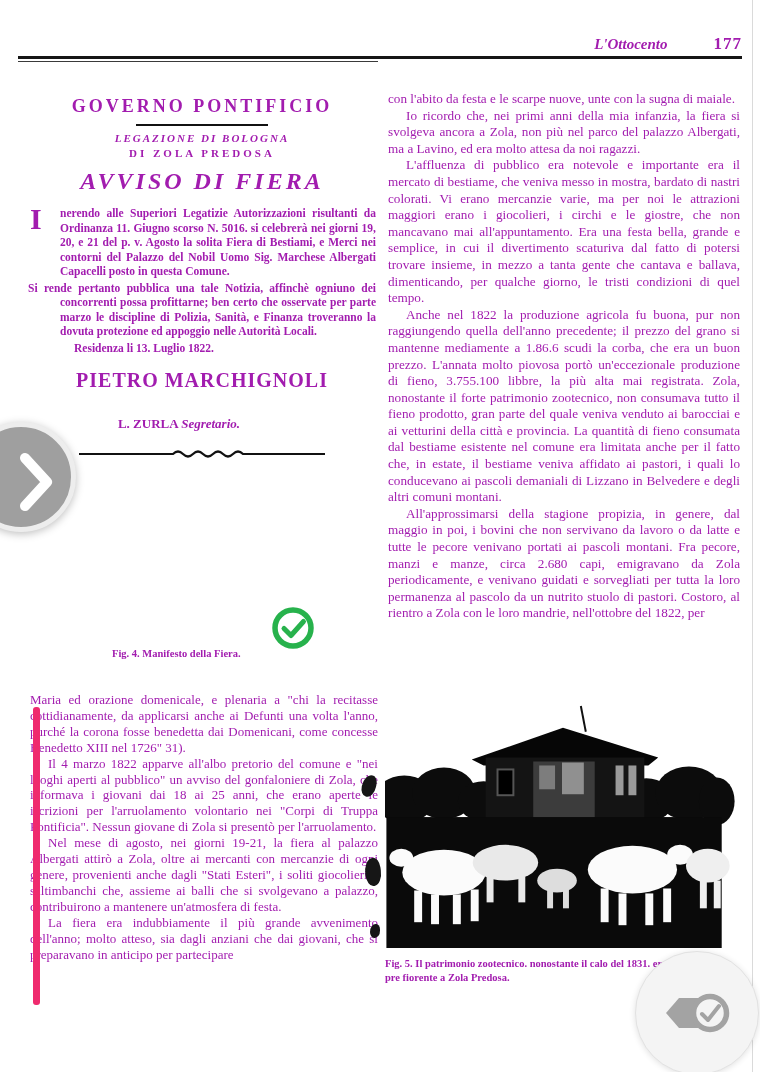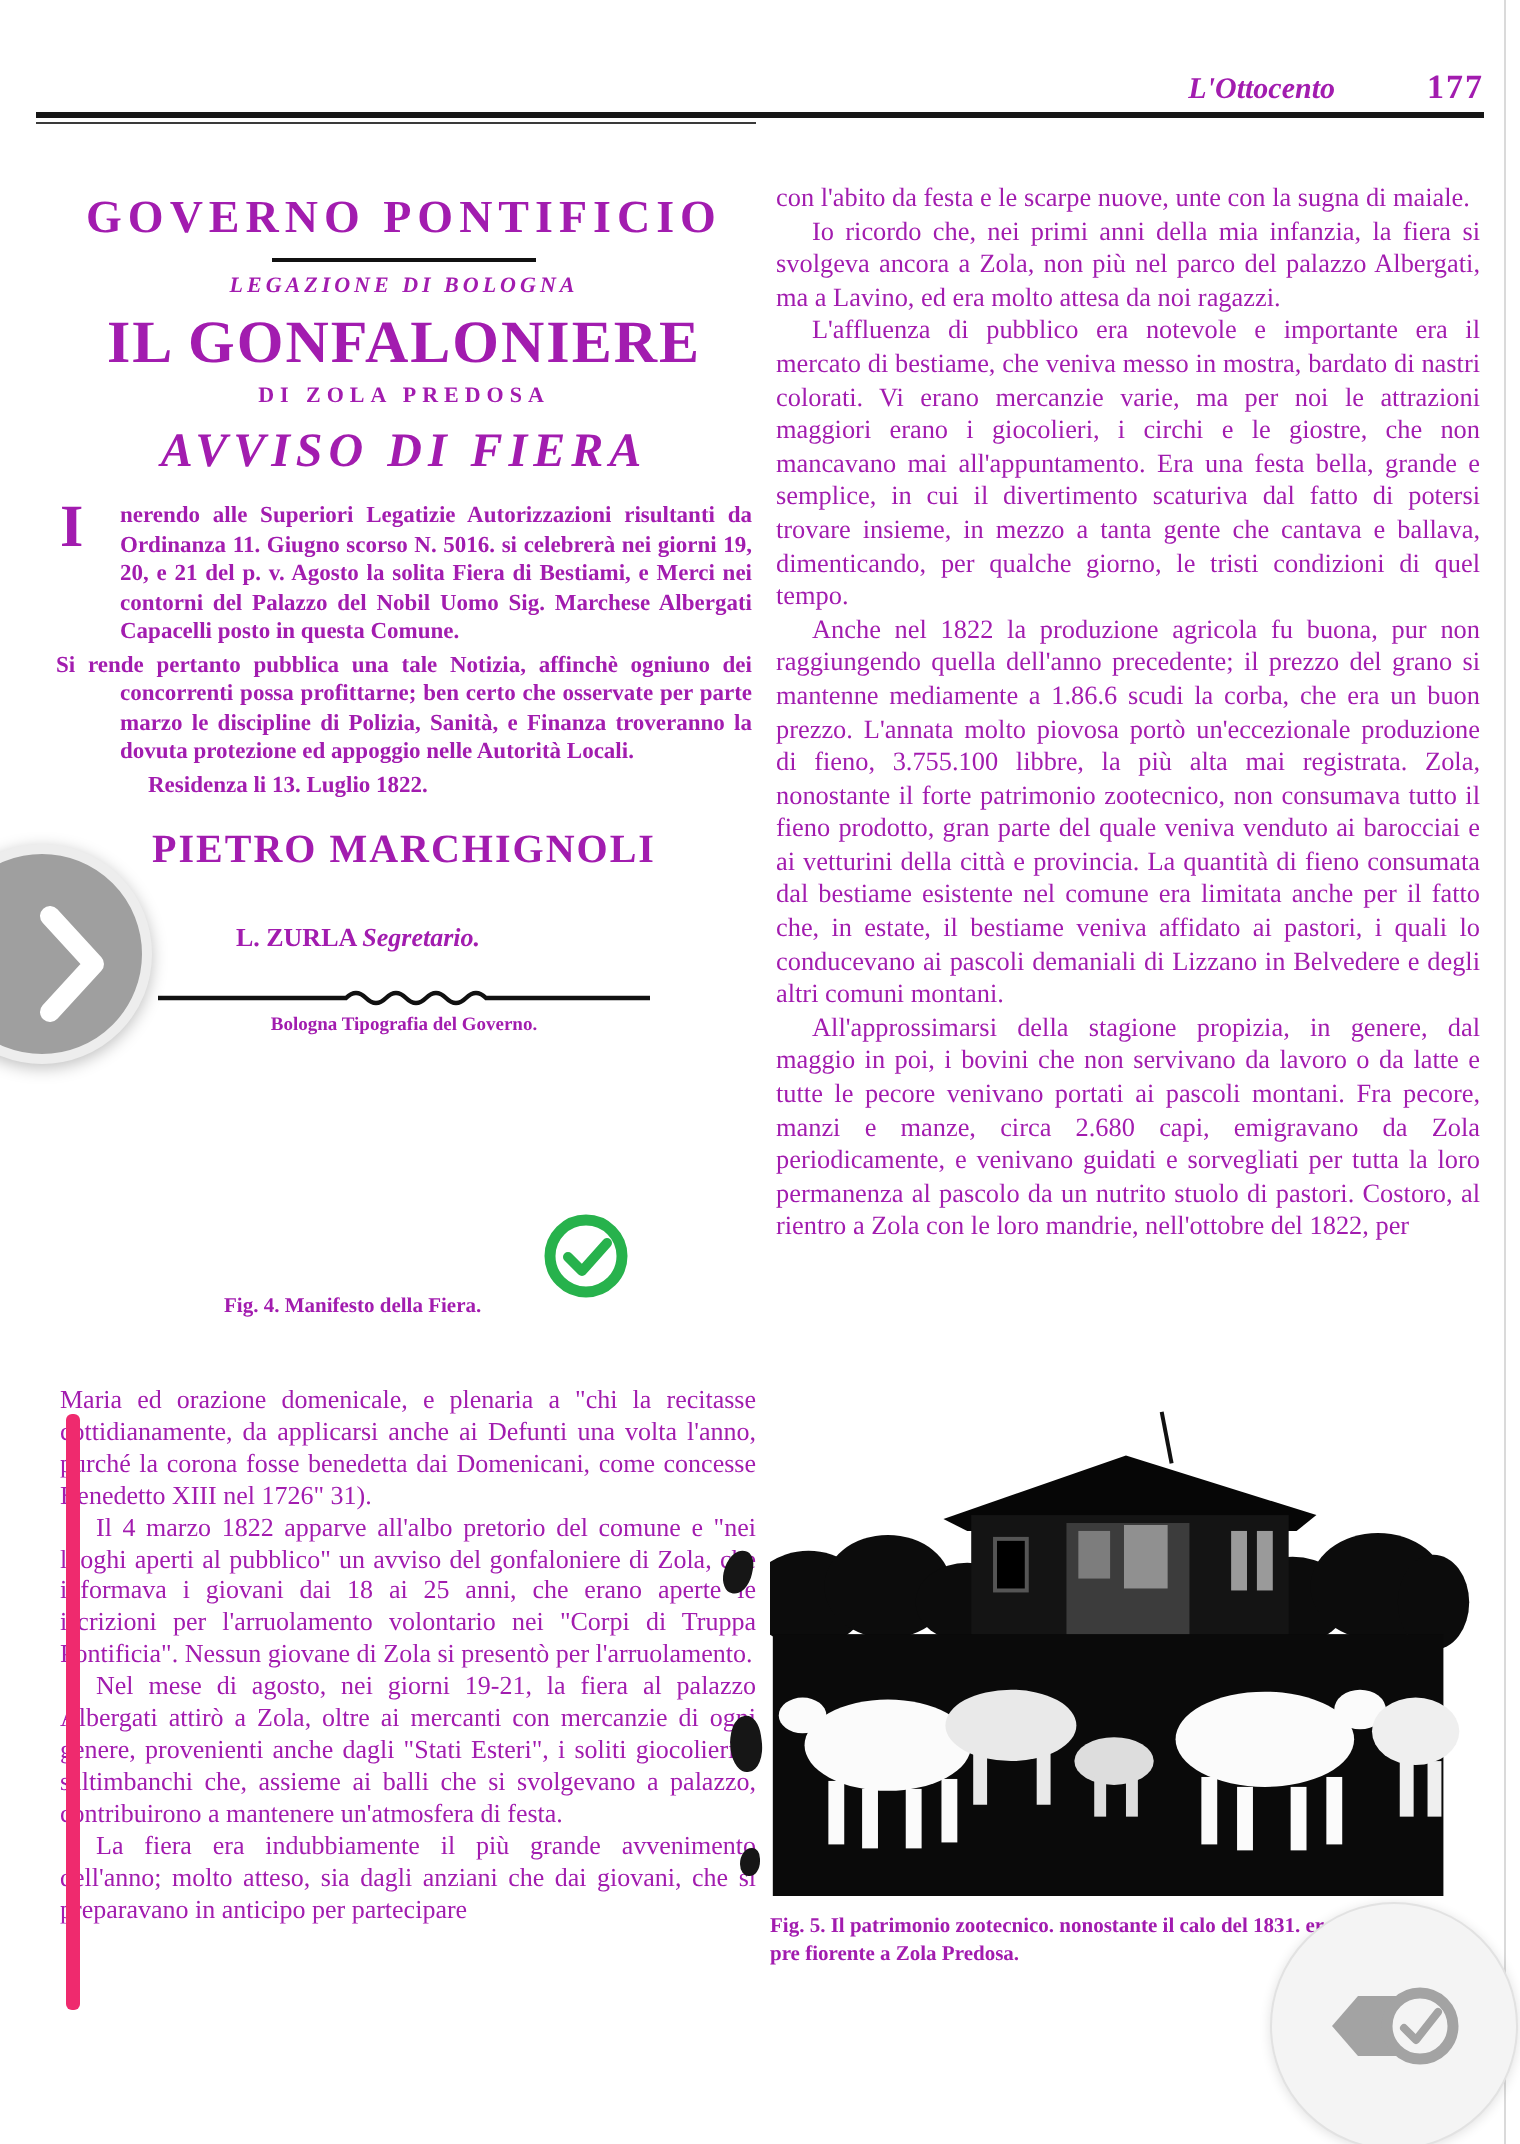--- a/index.html
+++ b/index.html
@@ -9,21 +9,21 @@
   
   .running-head{position:absolute;top:34px;left:20px;width:722px;text-align:right;
                 font-size:15px;font-weight:bold;}
   .running-title{font-style:italic;margin-right:46px;}
   .page-num{font-size:17px;letter-spacing:1px;}
   .head-rule{position:absolute;top:56px;left:18px;width:724px;height:3px;background:#161616;}
   .head-rule2{position:absolute;top:61px;left:18px;width:360px;height:1px;background:#3a3a3a;}
 
   
   .poster{position:absolute;left:28px;top:96px;width:348px;text-align:center;}
-  .p-gov{font-size:23px;font-weight:bold;letter-spacing:3px;}
+  .p-gov{font-size:18px;font-weight:bold;letter-spacing:3px;}
   .p-rule{width:132px;height:2px;background:#111;margin:7px auto 6px auto;}
   .p-leg{font-size:11px;font-weight:bold;font-style:italic;letter-spacing:2px;}
   .p-gonf{font-size:30px;font-weight:bold;letter-spacing:1px;margin-top:6px;}
   .p-zola{font-size:11px;font-weight:bold;letter-spacing:3px;margin-top:3px;}
   .p-avviso{font-size:24px;font-weight:bold;font-style:italic;letter-spacing:3px;margin-top:9px;}
   .p-body{margin-top:11px;text-align:justify;font-size:11.5px;font-weight:bold;line-height:14.5px;}
   .p-par1{position:relative;padding-left:32px;margin:0;}
   .dropcap{position:absolute;left:2px;top:-2px;font-size:30px;line-height:30px;font-weight:bold;}
   .p-par2i{display:block;padding-left:32px;text-indent:-32px;margin-top:2px;}
   .p-resid{text-align:left;padding-left:46px;margin-top:2px;}
@@ -85,39 +85,37 @@
   <div class="running-head">
     <span class="running-title">L'Ottocento</span><span class="page-num">177</span>
   </div>
   <div class="head-rule"></div>
   <div class="head-rule2"></div>
 
   <div class="poster">
     <div class="p-gov">GOVERNO PONTIFICIO</div>
     <div class="p-rule"></div>
     <div class="p-leg">LEGAZIONE DI BOLOGNA</div>
-    <div class="p-gonf">IL GONFALONIERE</div>
     <div class="p-zola">DI ZOLA PREDOSA</div>
     <div class="p-avviso">AVVISO DI FIERA</div>
     <div class="p-body">
       <p class="p-par1">
         <span class="dropcap">I</span><span>nerendo alle Superiori Legatizie Autorizzazioni risultanti da Ordinanza 11. Giugno scorso N. 5016. si celebrerà nei giorni 19, 20, e 21 del p. v. Agosto la solita Fiera di Bestiami, e Merci nei contorni del Palazzo del Nobil Uomo Sig. Marchese Albergati Capacelli posto in questa Comune.</span>
       </p>
       <span class="p-par2i">Si rende pertanto pubblica una tale Notizia, affinchè ogniuno dei concorrenti possa profittarne; ben certo che osservate per parte marzo le discipline di Polizia, Sanità, e Finanza troveranno la dovuta protezione ed appoggio nelle Autorità Locali.</span>
       <div class="p-resid">Residenza li 13. Luglio 1822.</div>
     </div>
     <div class="p-name">PIETRO MARCHIGNOLI</div>
     <div class="p-secr">
       <span>L. ZURLA</span>
       <span class="role">Segretario.</span>
     </div>
     <svg class="p-wavy" width="250" height="8" viewBox="0 0 250 8">
       <path d="M2,4 L96,4 q5,-5 10,0 q5,5 10,0 q5,-5 10,0 q5,5 10,0 q5,-5 10,0 q5,5 10,0 q5,-5 10,0 L248,4" stroke="#111" stroke-width="2.2" fill="none"></path>
     </svg>
-    <div class="p-imprint">Bologna Tipografia del Governo.</div>
   </div>
 
   <div class="fig4-cap">Fig. 4. Manifesto della Fiera.</div>
   <svg class="ok-icon" viewBox="0 0 46 46">
     <circle cx="23" cy="23" r="18" fill="#ffffff" stroke="#27b24c" stroke-width="5.5"></circle>
     <polyline points="14,23.5 21,30.5 33.5,16.5" fill="none" stroke="#27b24c" stroke-width="5" stroke-linecap="round" stroke-linejoin="round"></polyline>
   </svg>
 
   <div class="colL">
     <p>Maria ed orazione domenicale, e plenaria a "chi la recitasse cottidianamente, da applicarsi anche ai Defunti una volta l'anno, purché la corona fosse benedetta dai Domenicani, come concesse Benedetto XIII nel 1726" 31).</p>

